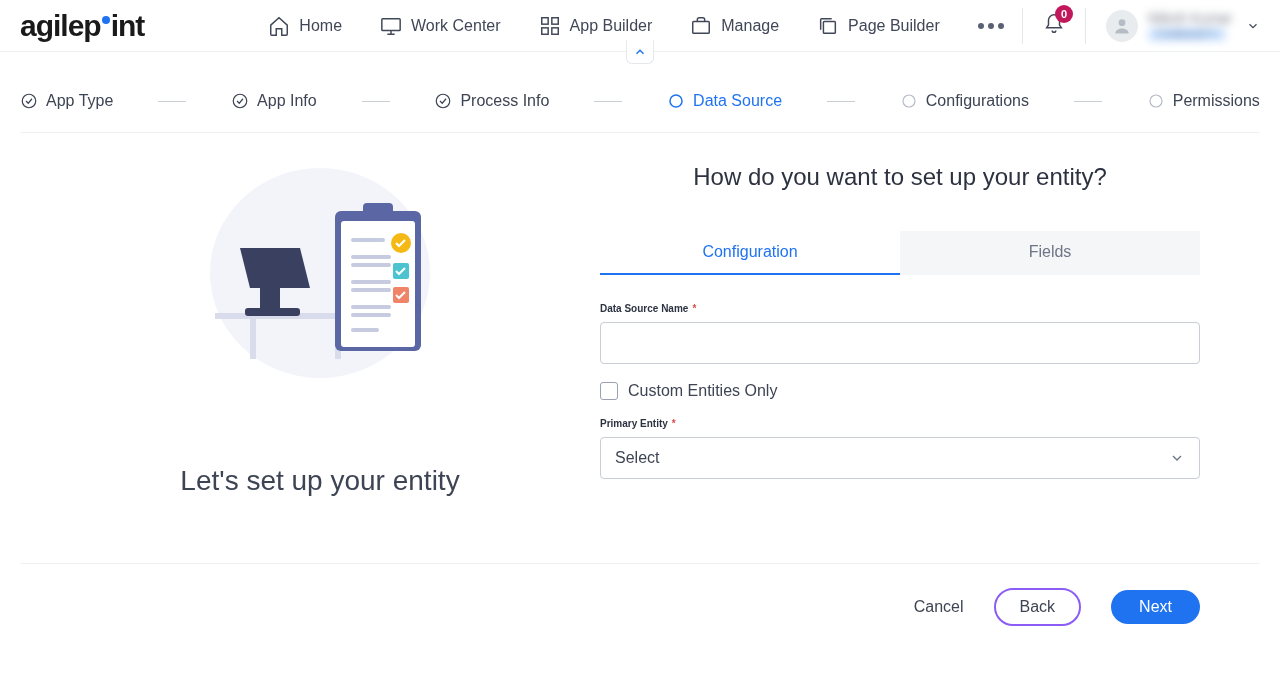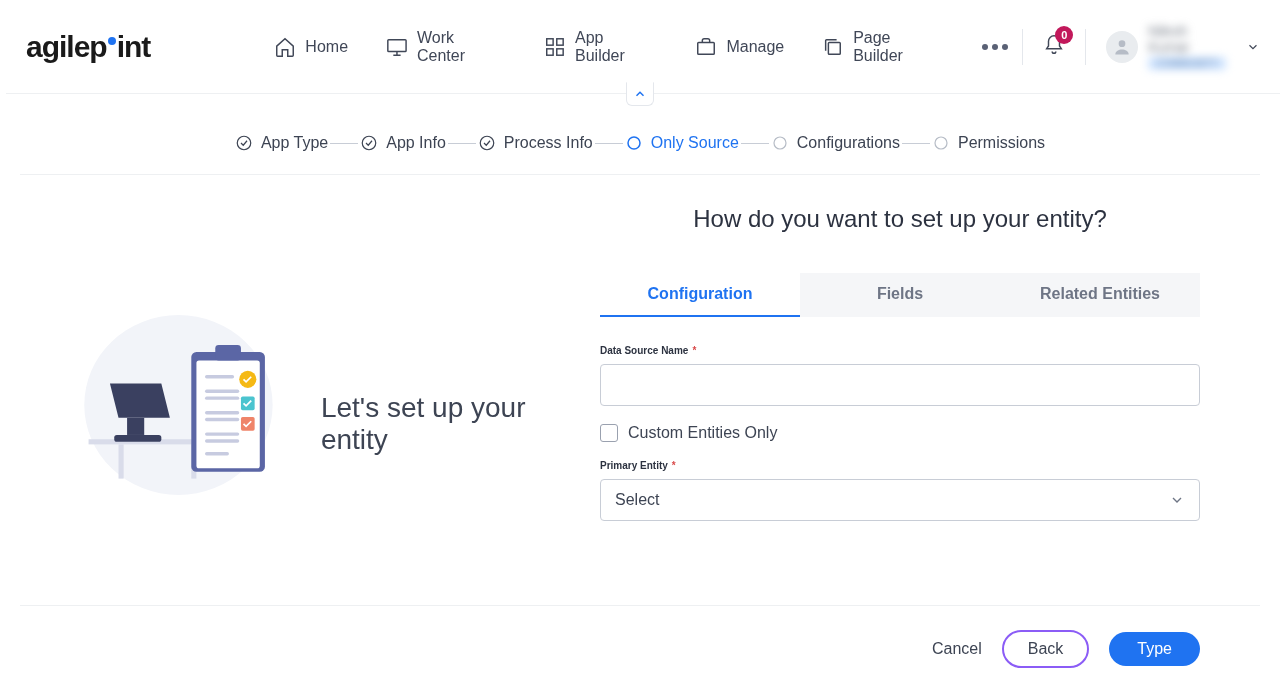--- a/index.html
+++ b/index.html
@@ -1,19 +1,19 @@
 <!DOCTYPE html>
 <html><head>
 <meta charset="utf-8">
 <style>
 * { box-sizing: border-box; margin: 0; padding: 0; font-family: -apple-system, BlinkMacSystemFont, "Segoe UI", Arial, sans-serif; }
 body { background: #ffffff; color: #333; width: 1280px; height: 691px; overflow: hidden; }
 
 
-.topbar { display: flex; align-items: center; height: 94px; padding: 0 20px; border-bottom: 1px solid #eef0f2; margin-left: 6px; }
+.topbar { display: flex; align-items: center; height: 52px; padding: 0 20px; border-bottom: 1px solid #eef0f2; }
 .logo { font-size: 30px; font-weight: 700; letter-spacing: -1px; color: #1a1a1a; margin-right: 40px; display: flex; align-items: center; }
 .logo .dot { display: inline-block; width: 8px; height: 8px; border-radius: 50%; background: #1f73f1; margin: 0 1px; position: relative; top: -6px; }
 .nav { display: flex; align-items: center; gap: 10px; margin-left: 70px; }
 .nav-item { display: flex; align-items: center; gap: 9px; padding: 6px 14px; color: #404757; font-size: 16px; cursor: pointer; }
 .nav-icon { width: 22px; height: 22px; stroke: #404757; fill: none; stroke-width: 1.6; }
 .more-dots { display: flex; gap: 4px; padding: 6px 14px; cursor: pointer; }
 .more-dots span { width: 6px; height: 6px; border-radius: 50%; background: #5a6175; }
 .topbar-right { margin-left: auto; display: flex; align-items: center; gap: 20px; }
 .divider-v { width: 1px; height: 36px; background: #e4e7ec; }
 .bell-wrap { position: relative; cursor: pointer; }
@@ -25,51 +25,51 @@
 .user-name { font-size: 14px; color: #707783; }
 .user-tag { font-size: 10px; background: #cfe4ff; color: #5a7fad; padding: 1px 8px; border-radius: 3px; margin-top: 2px; }
 .user-caret { margin-left: 4px; }
 
 
 .collapse-chevron { position: relative; display: flex; justify-content: center; margin-top: -12px; z-index: 2; }
 .collapse-chevron div { width: 28px; height: 24px; background: #fff; border: 1px solid #e4e7ec; border-radius: 0 0 6px 6px; display: flex; align-items: center; justify-content: center; cursor: pointer; border-top-color: #fff; }
 
 
 .wizard { margin: 0 20px; background: #fff; }
-.steps { display: flex; align-items: center; justify-content: center; gap: 2px; padding: 28px 0 22px; border-bottom: 1px solid #eef0f2; }
+.steps { display: flex; align-items: center; justify-content: space-between; gap: 2px; padding: 28px 0 22px; border-bottom: 1px solid #eef0f2; }
 .step { display: flex; align-items: center; gap: 8px; font-size: 16px; color: #3d4453; cursor: pointer; }
 .step.current { color: #1f73f1; }
 .step-sep { width: 28px; height: 1px; background: #c8cdd6; }
 .step-circle { width: 18px; height: 18px; }
 .step-circle.done { stroke: #3d4453; }
 .step-circle.ring { stroke: #b6bcc6; }
 .step-circle.ring-active { stroke: #1f73f1; stroke-width: 2; }
 
 
 .content { display: flex; padding: 30px 60px 0 60px; min-height: 430px; }
-.left { flex: 0 0 480px; display: flex; flex-direction: row; align-items: center; padding-top: 0; gap: 44px; }
+.left { flex: 0 0 480px; display: flex; flex-direction: column; align-items: center; padding-top: 0; gap: 44px; }
 .illus { width: 230px; height: 220px; position: relative; }
 .left-heading { font-size: 28px; color: #3d4453; font-weight: 400; margin-top: 38px; }
 
 .right { flex: 1; padding-left: 40px; }
 .right-heading { font-size: 24px; font-weight: 400; color: #2c3240; text-align: center; margin-bottom: 40px; }
 .tabs { display: flex; }
-.tab { flex: 1; text-align: center; padding: 12px 0; font-size: 16px; color: #6e7585; background: #f5f6f8; cursor: pointer; font-weight: bold; }
+.tab { flex: 1; text-align: center; padding: 12px 0; font-size: 16px; color: #6e7585; background: #f5f6f8; cursor: pointer; }
 .tab.active { color: #1f73f1; background: #fff; border-bottom: 2px solid #1f73f1; }
 
 .form { padding-top: 28px; }
 .field-label { font-size: 10px; font-weight: 600; color: #2c3240; margin-bottom: 8px; display: block; }
 .req { color: #d94a4a; margin-left: 4px; }
 .text-input { width: 100%; height: 42px; border: 1px solid #c8cdd6; border-radius: 4px; padding: 0 12px; font-size: 15px; margin-bottom: 18px; }
 .check-row { display: flex; align-items: center; gap: 10px; margin-bottom: 18px; cursor: pointer; }
 .checkbox { width: 18px; height: 18px; border: 1.5px solid #9aa1af; border-radius: 3px; }
 .select { width: 100%; height: 42px; border: 1px solid #c8cdd6; border-radius: 4px; padding: 0 14px; font-size: 16px; color: #3d4453; display: flex; align-items: center; justify-content: space-between; cursor: pointer; }
 
 
-.footer { display: flex; justify-content: flex-end; align-items: center; gap: 20px; padding: 24px 60px; border-top: 1px solid #eef0f2; margin: 0 20px; }
+.footer { display: flex; justify-content: flex-end; align-items: center; gap: 30px; padding: 24px 60px; border-top: 1px solid #eef0f2; margin: 0 20px; }
 .btn-text { font-size: 16px; color: #3d4453; cursor: pointer; background: none; border: none; }
 .btn-outline { font-size: 16px; color: #3d4453; background: #fff; border: 2px solid #8b5cf6; border-radius: 20px; padding: 8px 24px; cursor: pointer; }
 .btn-primary { font-size: 16px; color: #fff; background: #1f73f1; border: none; border-radius: 20px; padding: 8px 28px; cursor: pointer; }
 </style>
 </head>
 <body>
 
 <div class="topbar">
   <div class="logo">
     <span>agilep</span>
@@ -179,21 +179,21 @@
           <circle cx="12" cy="12" r="9"></circle>
           <path d="M8 12l3 3 5-6"></path>
         </svg>
       <span>Process Info</span>
     </div>
     <div class="step-sep"></div>
     <div class="step current">
       <svg class="step-circle ring-active" viewBox="0 0 24 24" fill="none">
           <circle cx="12" cy="12" r="8"></circle>
         </svg>
-      <span>Only Source</span>
+      <span>Data Source</span>
     </div>
     <div class="step-sep"></div>
     <div class="step">
       <svg class="step-circle ring" viewBox="0 0 24 24" fill="none" stroke-width="1.6">
           <circle cx="12" cy="12" r="8"></circle>
         </svg>
       <span>Configurations</span>
     </div>
     <div class="step-sep"></div>
     <div class="step">
@@ -239,21 +239,20 @@
       </svg>
       <h2 class="left-heading">Let's set up your entity</h2>
     </div>
 
     <div class="right">
       <h2 class="right-heading">How do you want to set up your entity?</h2>
 
       <div class="tabs">
         <div class="tab active">Configuration</div>
         <div class="tab">Fields</div>
-        <div class="tab">Related Entities</div>
       </div>
 
       <div class="form">
         <label class="field-label">
           <span>Data Source Name</span><span class="req">*</span>
         </label>
         <input class="text-input" type="text" style="">
 
         <div class="check-row">
           <div class="checkbox"></div>
@@ -270,14 +269,14 @@
             </svg>
         </div>
       </div>
     </div>
   </div>
 </div>
 
 <div class="footer">
   <button class="btn-text">Cancel</button>
   <button class="btn-outline">Back</button>
-  <button class="btn-primary">Type</button>
+  <button class="btn-primary">Next</button>
 </div>
 
 </body></html>

